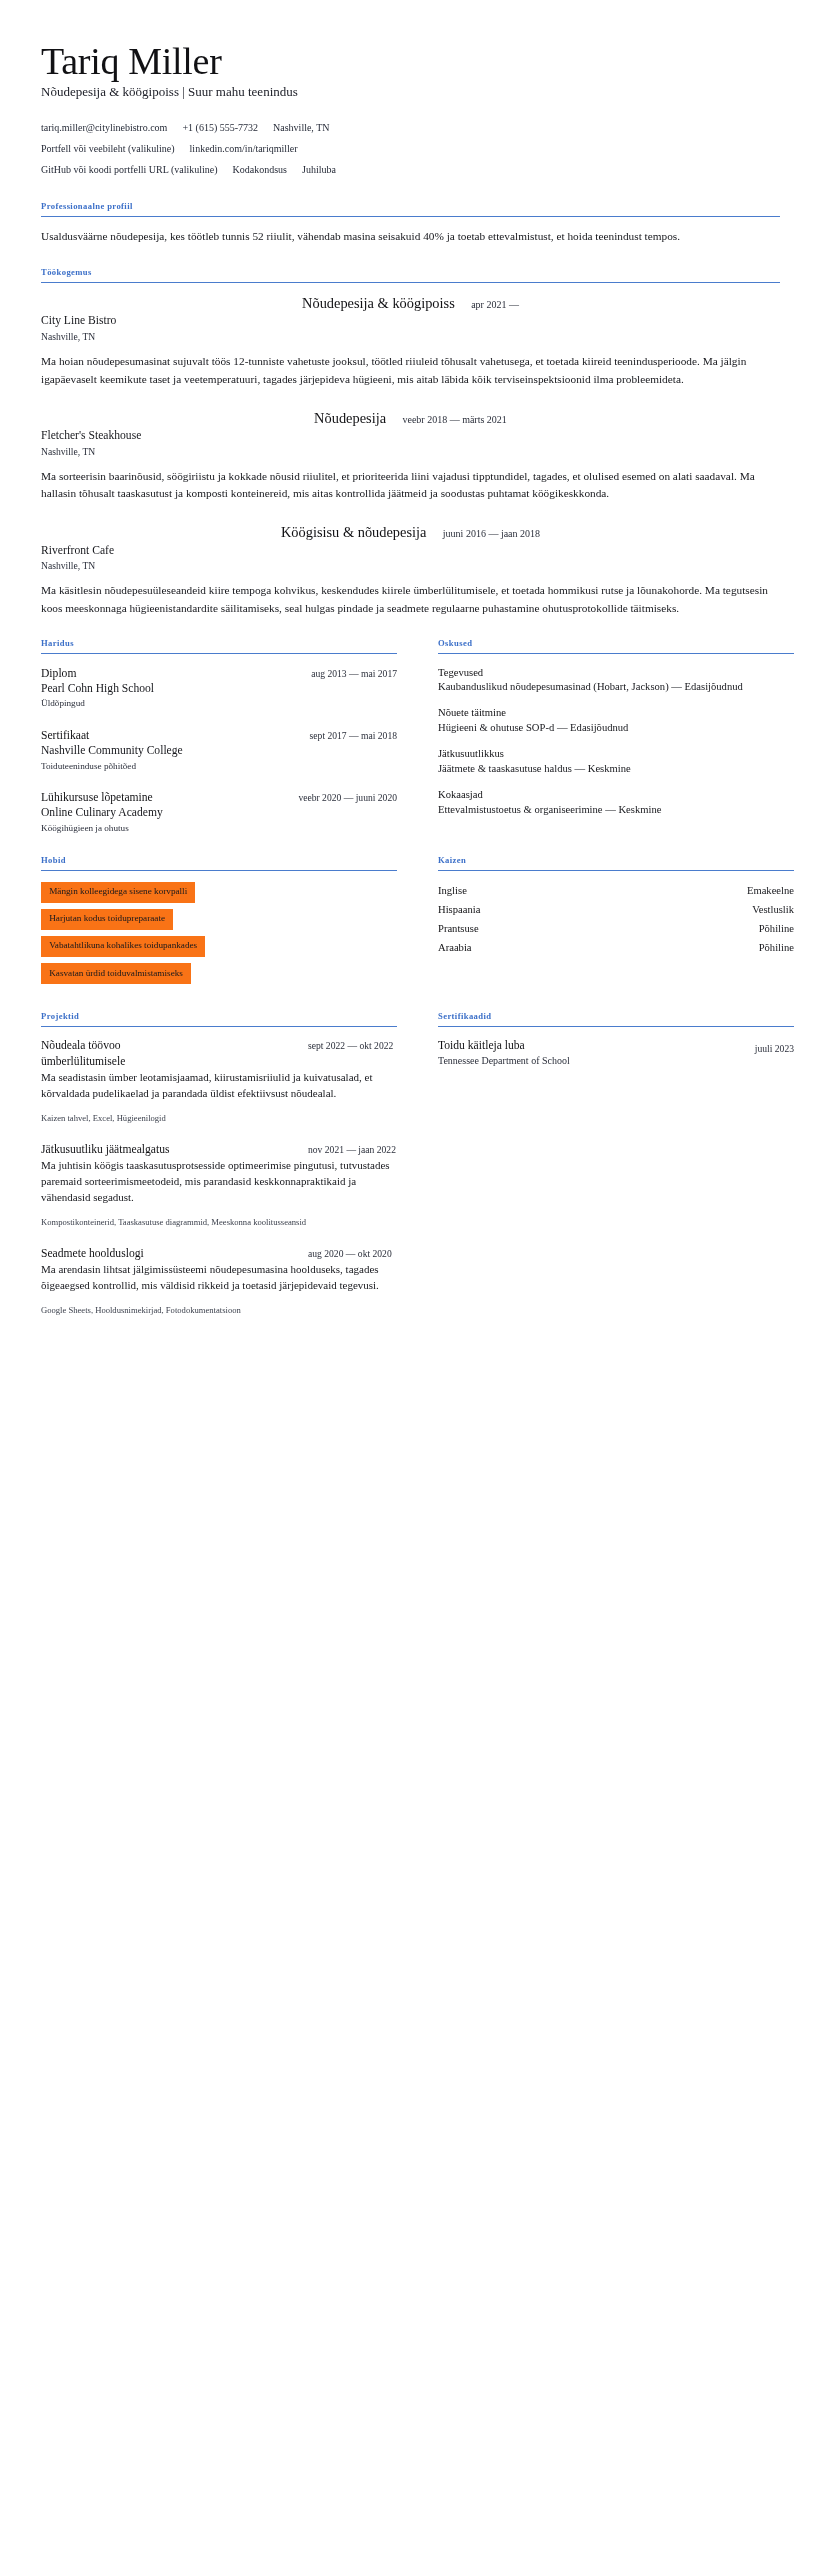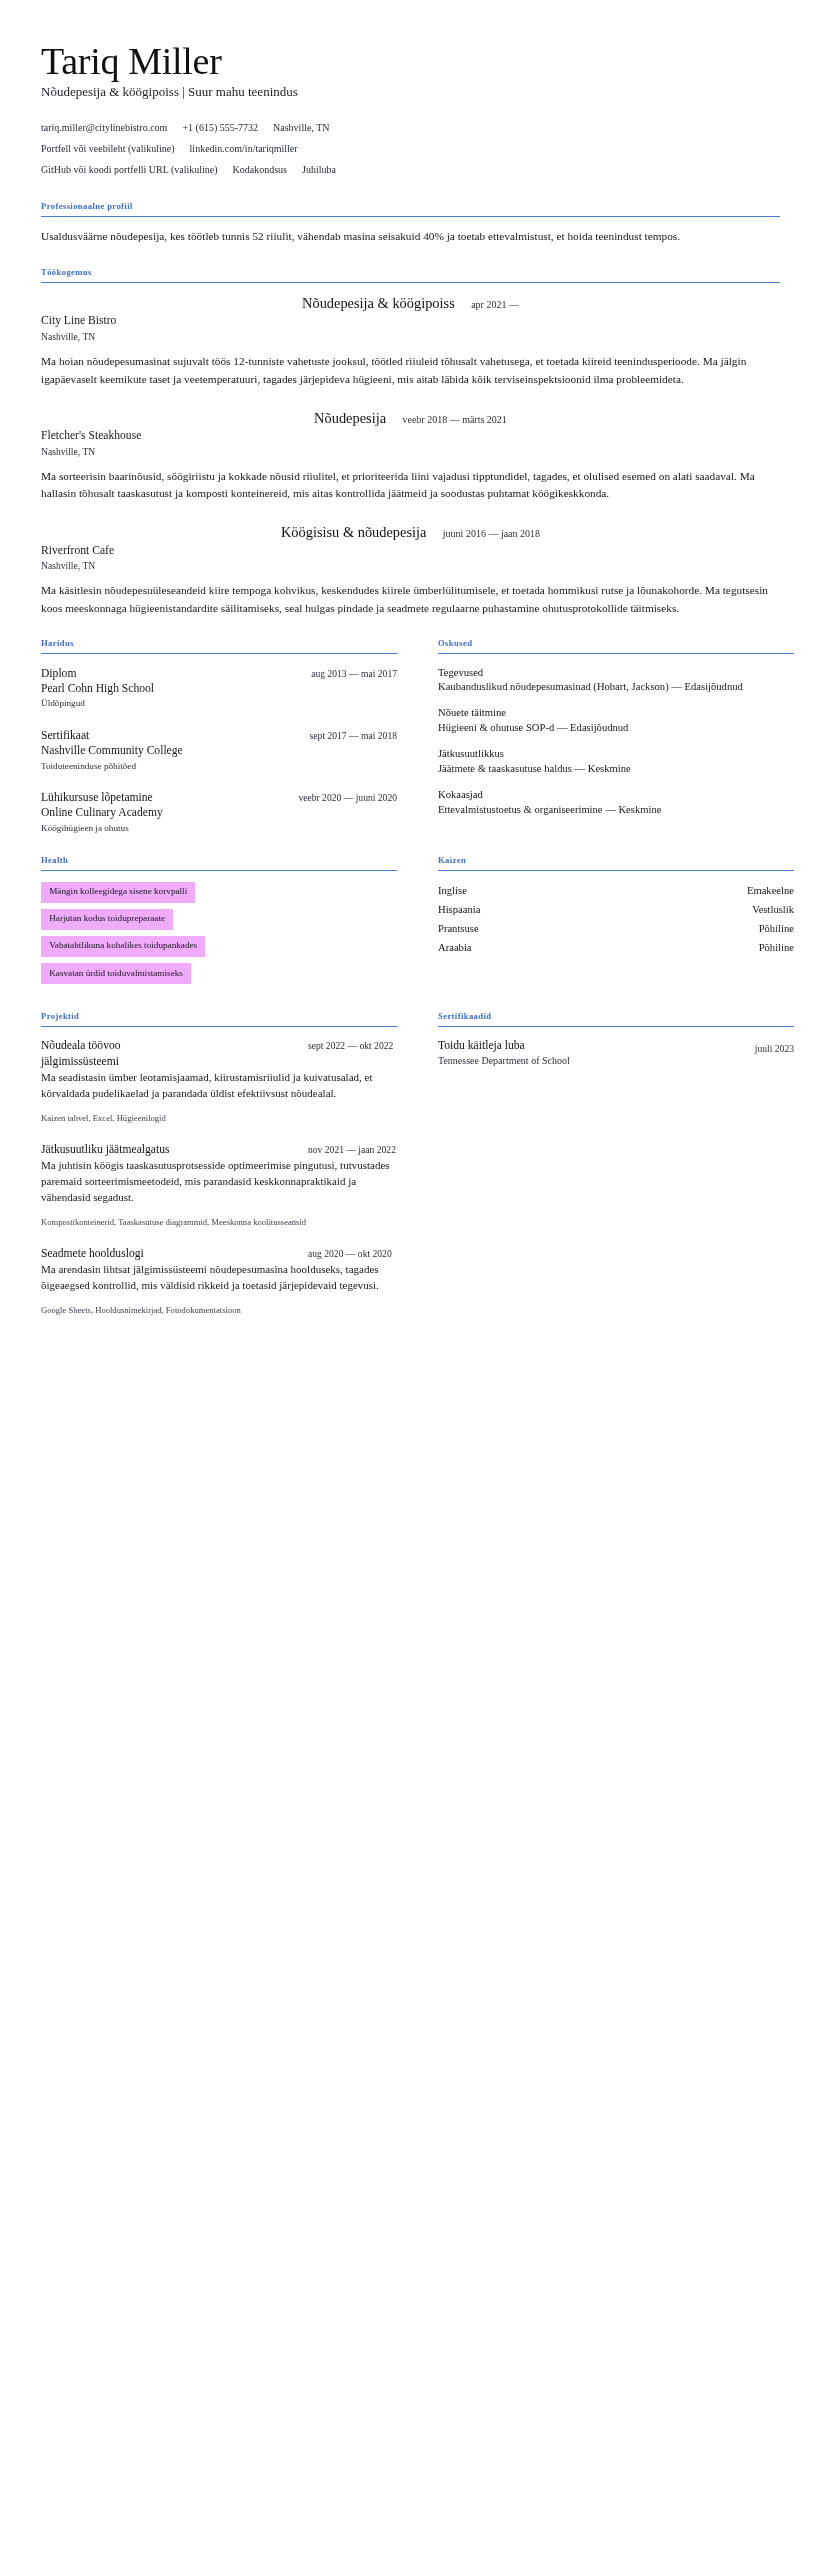--- a/index.html
+++ b/index.html
@@ -168,21 +168,21 @@
   .skill-items {
     font-size: 10.6px;
     color: #17181d;
     line-height: 1.38;
   }
 
   
   .chips { display: block; }
   .chip {
     display: inline-block;
-    background: #f0abfc;
+    background: #f97316;
     color: #17181d;
     font-size: 9.2px;
     line-height: 1.3;
     padding: 4.1px 8.2px 4.8px 8.2px;
     margin: 0 0 6.2px 0;
   }
   .chip-row { display: block; }
 
   
   .lang-row {
@@ -381,21 +381,21 @@
       <div class="skill">
         <div class="skill-cat">Kokaasjad</div>
         <div class="skill-items">Ettevalmistustoetus &amp; organiseerimine — Keskmine</div>
       </div>
     </div>
   </div>
 
   <div class="cols">
 
     <div class="col">
-      <h2 class="sec-head">Health</h2>
+      <h2 class="sec-head">Hobid</h2>
       <div class="sec-rule"></div>
       <div class="chips">
         <div class="chip-row"><span class="chip">Mängin kolleegidega sisene korvpalli</span></div>
         <div class="chip-row"><span class="chip">Harjutan kodus toidupreparaate</span></div>
         <div class="chip-row"><span class="chip">Vabatahtlikuna kohalikes toidupankades</span></div>
         <div class="chip-row"><span class="chip">Kasvatan ürdid toiduvalmistamiseks</span></div>
       </div>
     </div>
 
     <div class="col">
@@ -421,21 +421,21 @@
   </div>
 
   <div class="cols">
 
     <div class="col">
       <h2 class="sec-head">Projektid</h2>
       <div class="sec-rule"></div>
 
       <div class="proj">
         <div class="proj-top">
-          <div class="proj-name">Nõudeala töövoo jälgimissüsteemi</div>
+          <div class="proj-name">Nõudeala töövoo ümberlülitumisele</div>
           <div class="proj-date">sept 2022 — okt 2022</div>
         </div>
         <p class="proj-desc">Ma seadistasin ümber leotamisjaamad, kiirustamisriiulid ja kuivatusalad, et kõrvaldada pudelikaelad ja parandada üldist efektiivsust nõudealal.</p>
         <div class="proj-tools">Kaizen tahvel, Excel, Hügieenilogid</div>
       </div>
 
       <div class="proj">
         <div class="proj-top">
           <div class="proj-name">Jätkusuutliku jäätmealgatus</div>
           <div class="proj-date">nov 2021 — jaan 2022</div>

